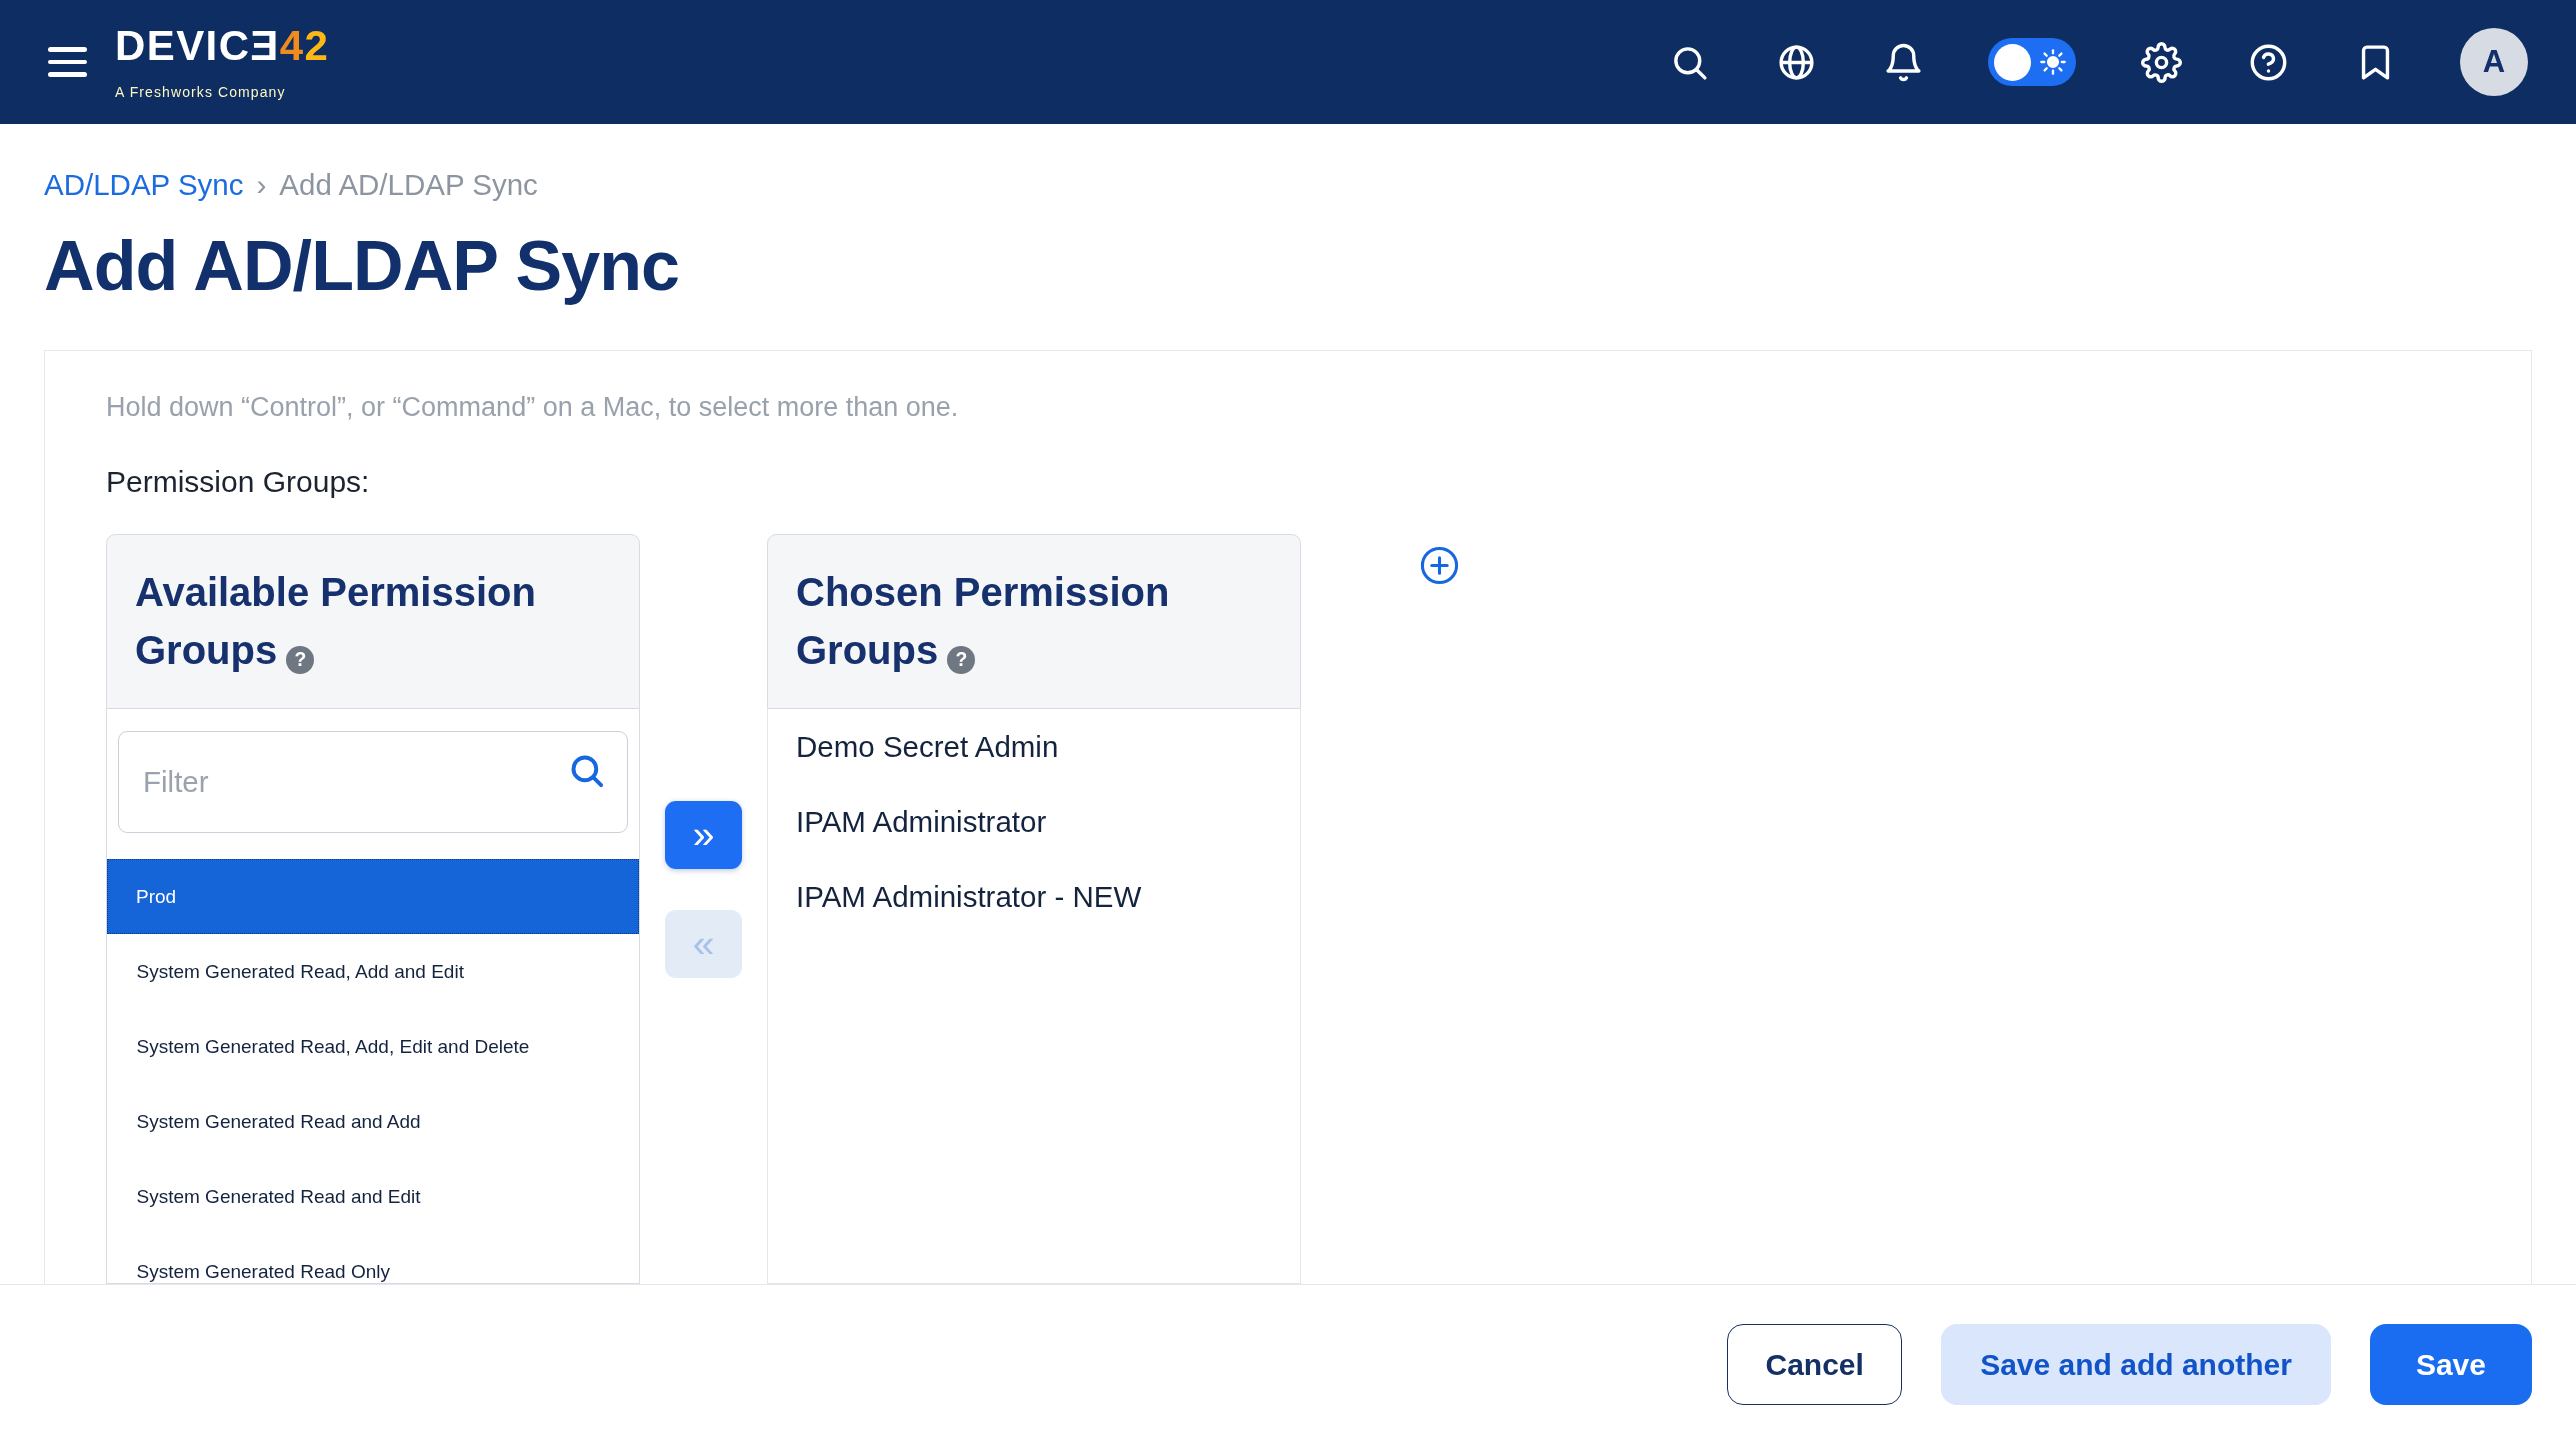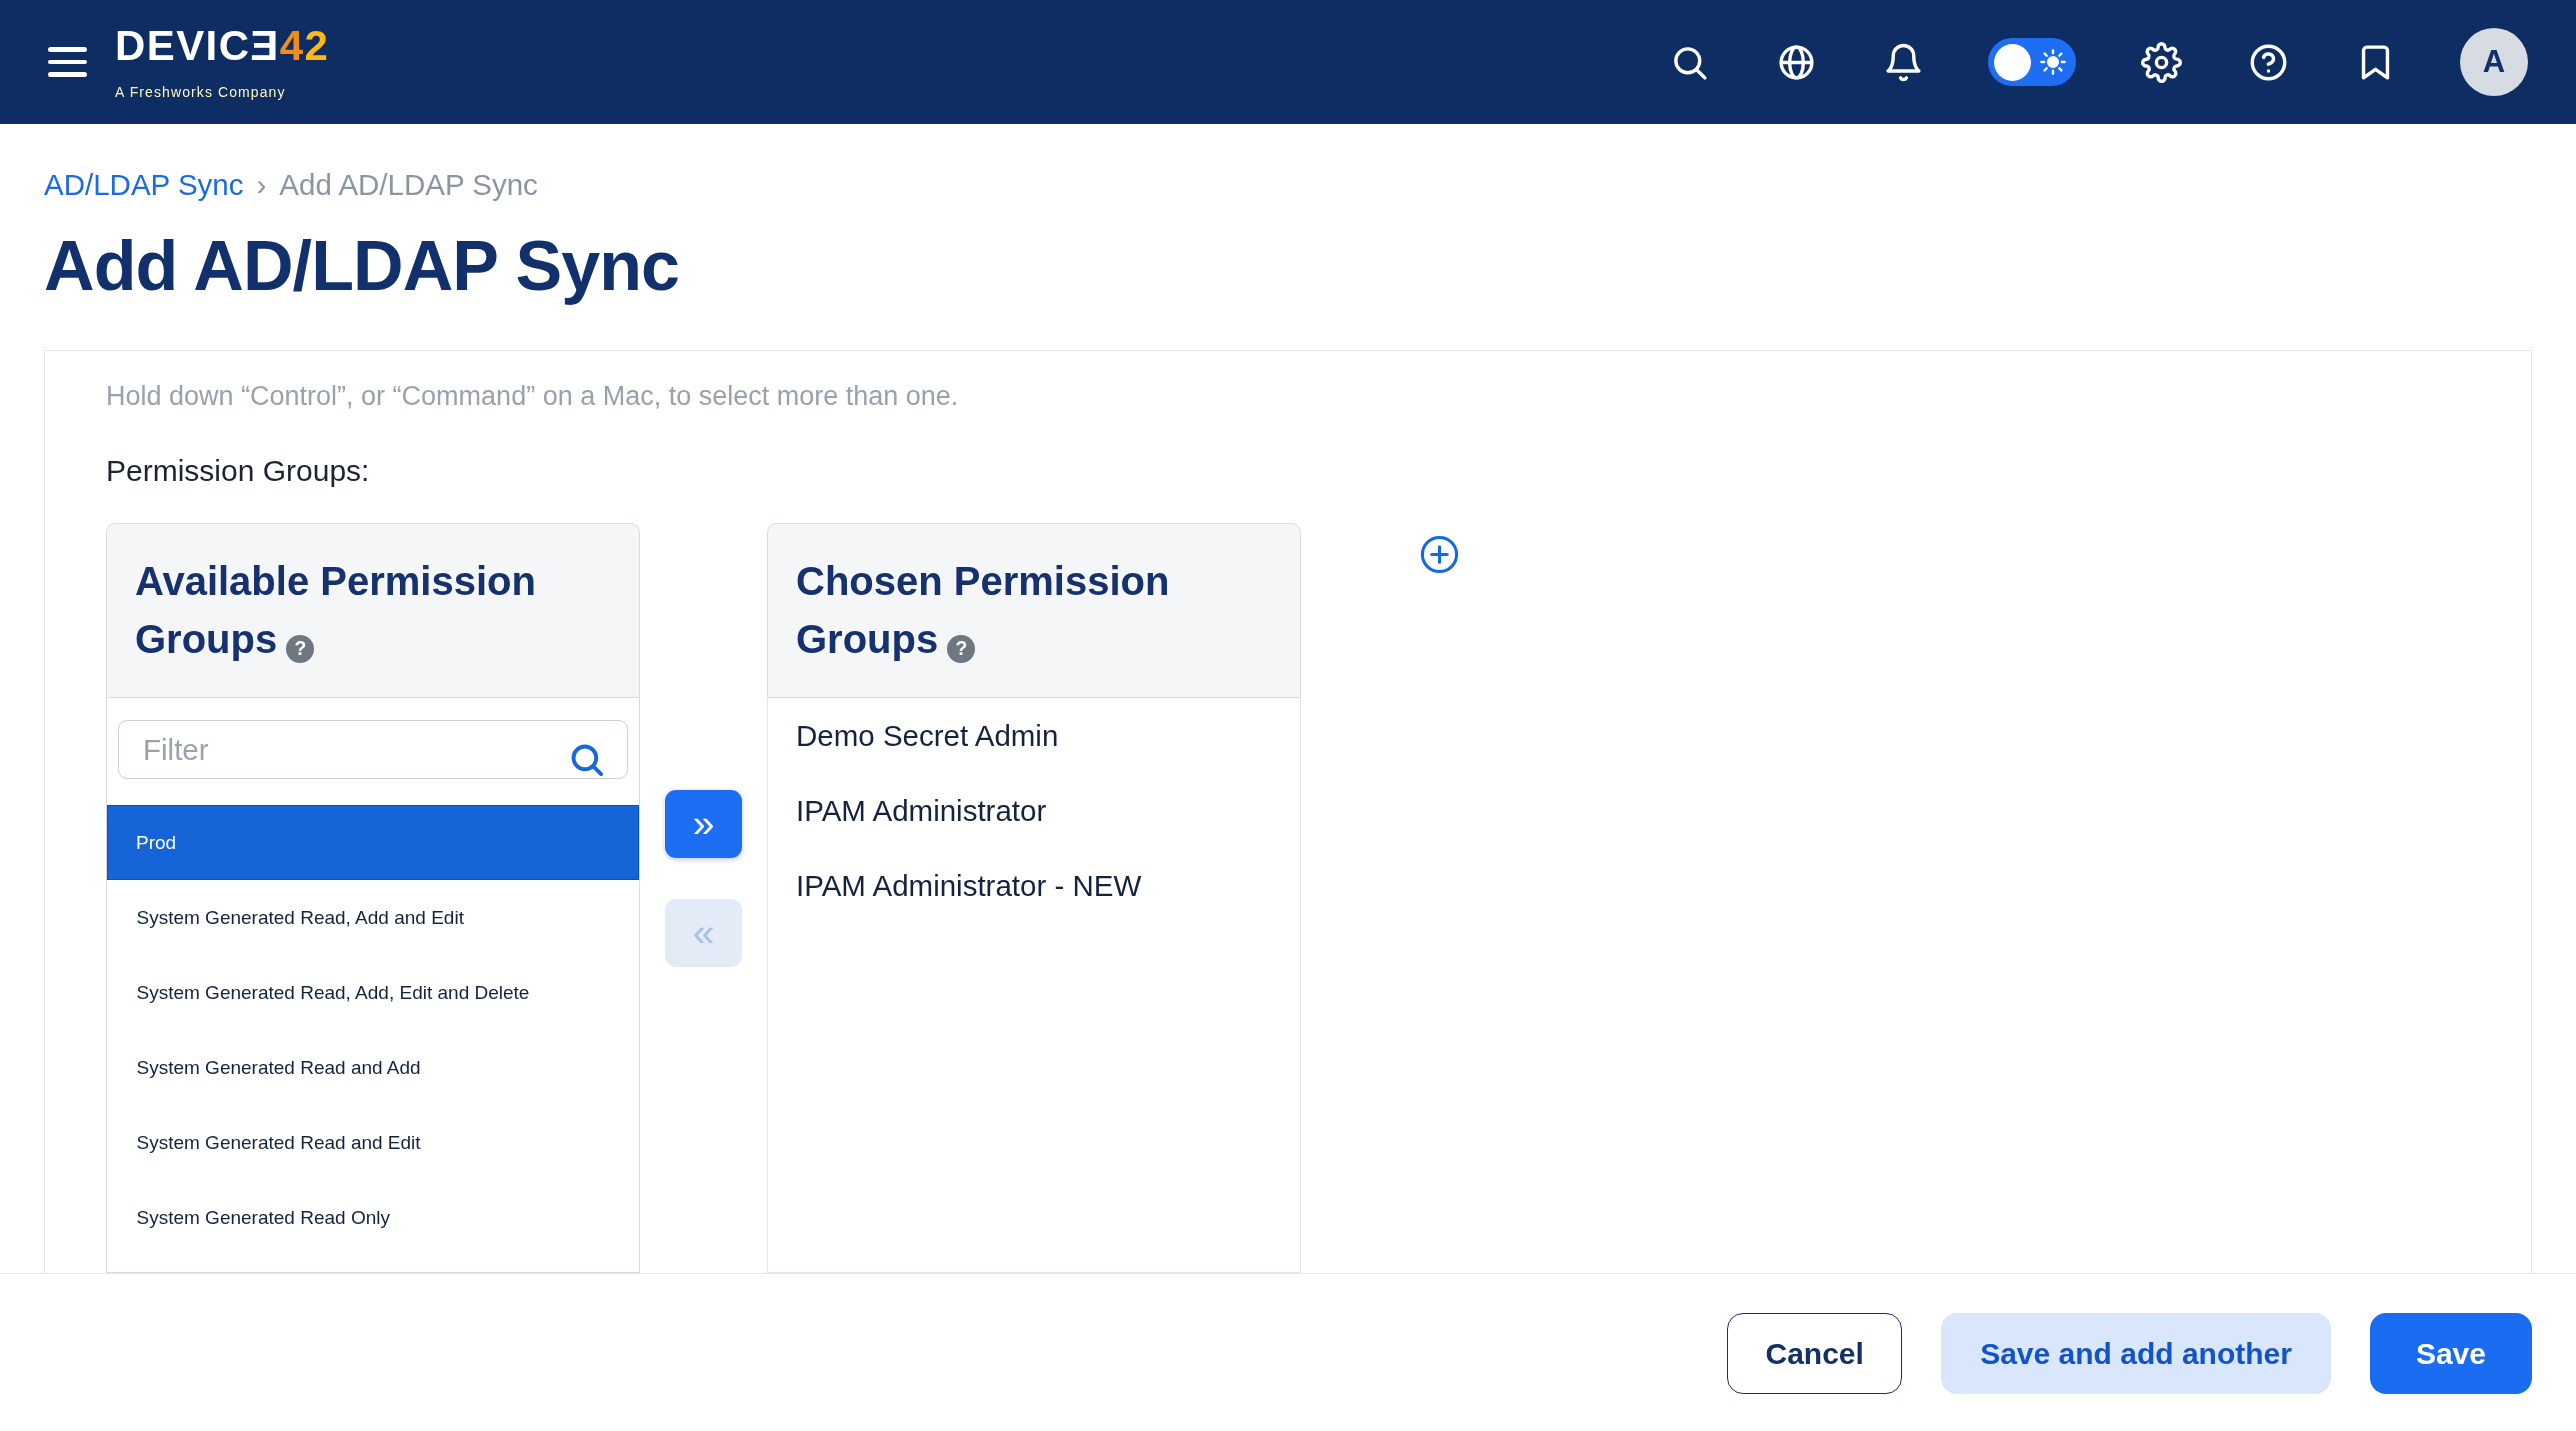--- a/index.html
+++ b/index.html
@@ -25,34 +25,34 @@
   .avatar { width:68px; height:68px; border-radius:50%; background:#d7dce4; color:#13306b; font-weight:700; font-size:31px; display:flex; align-items:center; justify-content:center; cursor:pointer; }
 
   
   .breadcrumb { margin:44px 0 0 44px; font-size:29.5px; display:flex; align-items:flex-start; gap:13px; }
   .breadcrumb .bc-link { color:#1b6ce0; cursor:pointer; }
   .breadcrumb .bc-sep { color:#8d95a1; }
   .breadcrumb .bc-current { color:#8d95a1; }
   .page-title { margin:24px 0 0 44px; font-size:70px; font-weight:800; color:#12306b; letter-spacing:-0.9px; }
 
   
-  .card { margin:44px 44px 0 44px; border:0.9px solid #e4e7ec; border-bottom:none; padding:30px 0 0 61px; height:534px; height:auto; }
+  .card { margin:44px 44px 0 44px; border:0.9px solid #e4e7ec; border-bottom:none; padding:41px 0 0 61px; height:534px; height:auto; }
   .hint { color:#99a1ac; font-size:27px; }
   .pg-label { margin-top:42px; font-size:30px; color:#1c2430; }
 
   .panels-row { display:flex; align-items:flex-start; margin-top:35px; height:750px; overflow:hidden; }
   .panel { width:534px; display:flex; flex-direction:column; height:100%; }
   .panel-header { background:#f5f6f8; border:0.9px solid #d8dce2; border-radius:9.2px 9.2px 0 0; padding:28px 28px 24px 28px; min-height:175px; }
   .panel-title { font-size:40px; font-weight:700; color:#16316d; line-height:1.45; }
   .help-icon { display:inline-flex; align-items:center; justify-content:center; width:28px; height:28px; border-radius:50%; background:#6f7783; color:#ffffff; font-size:19.3px; font-weight:700; vertical-align:middle; margin-left:9.2px; cursor:pointer; }
   .panel-body { flex:1; border:0.9px solid #d8dce2; border-top:none; overflow:hidden; background:#ffffff; }
   .panel-body.light-border { border-color:#e3e6eb; }
 
   .filter-wrap { margin:22px 11px 0 11px; position:relative; }
-  .filter-input { width:100%; height:59px; border:0.9px solid #c9d0d9; border-radius:9.2px; padding:0 83px 0 24px; font-size:29.5px; color:#1c2430; font-family:"Liberation Sans",sans-serif; outline:none; }
+  .filter-input { width:100%; height:102px; border:0.9px solid #c9d0d9; border-radius:9.2px; padding:0 83px 0 24px; font-size:29.5px; color:#1c2430; font-family:"Liberation Sans",sans-serif; outline:none; }
   .filter-input::placeholder { color:#9aa2ad; }
   .filter-search { position:absolute; right:22px; top:20px; }
   .filter-search svg { width:39px; height:39px; stroke:#1568e0; fill:none; stroke-width:2.4; stroke-linecap:round; }
 
   .opt-list { margin-top:26px; }
   .opt-list .list-item { height:75px; display:flex; align-items:center; padding-left:29.5px; font-size:19px; color:#14233e; white-space:nowrap; overflow:hidden; cursor:pointer; }
   .opt-list .list-item.selected { background:#1565d8; color:#ffffff; border:1.8px dotted #0a3a85; padding-left:28px; }
 
   .chosen-list .list-item { height:75px; display:flex; align-items:center; padding-left:28px; font-size:29.5px; color:#14233e; white-space:nowrap; overflow:hidden; cursor:pointer; }
 

